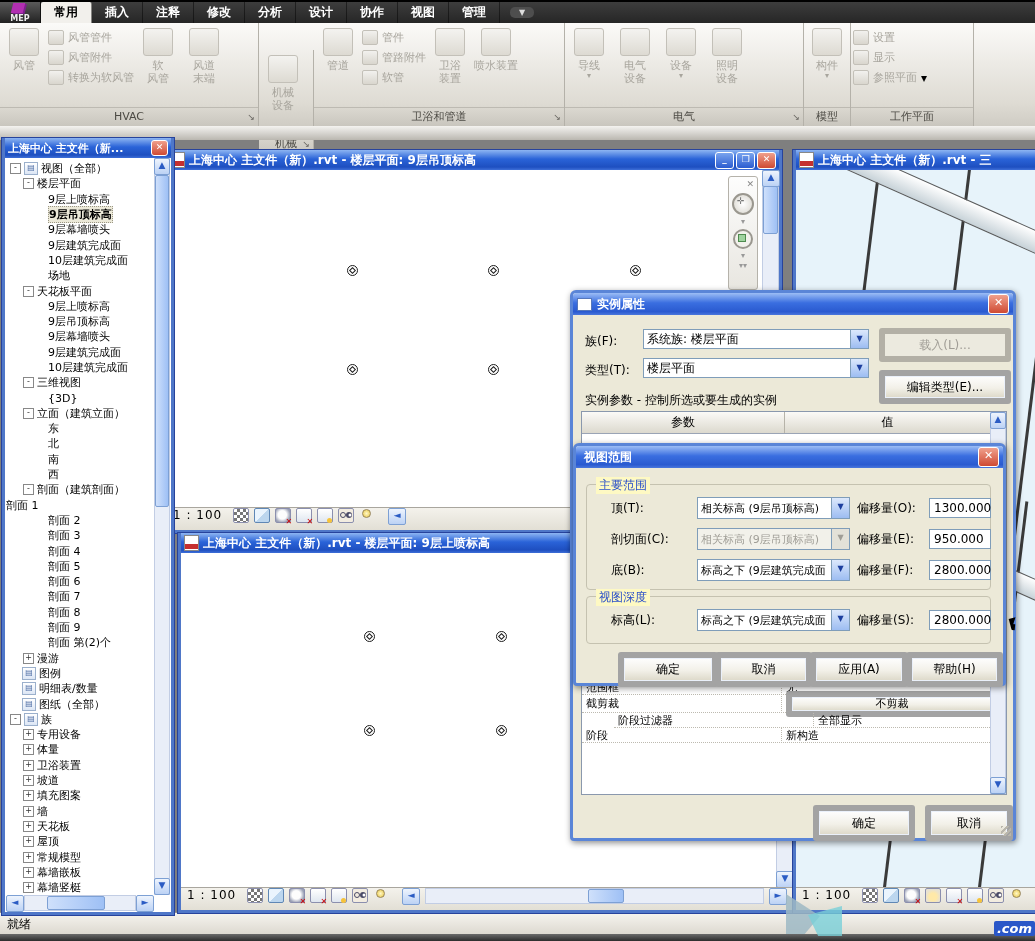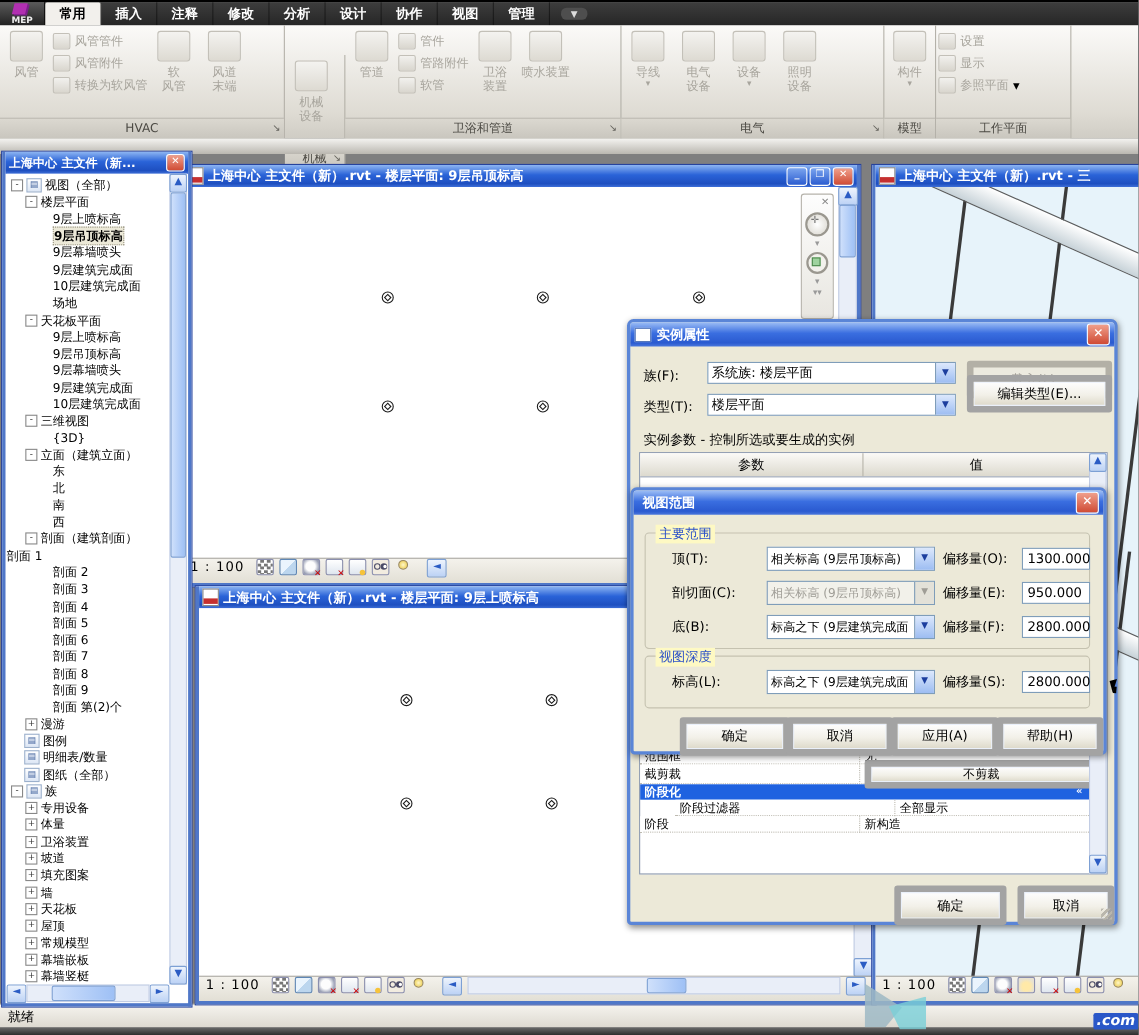--- a/index.html
+++ b/index.html
@@ -599,44 +599,40 @@
     <div class="abs combo" style="left:70px;top:36px;width:226px;">
       <span class="ctext">系统族: 楼层平面</span>
       <span class="cbtn">▼</span>
     </div>
     <div class="abs xpbtn disabled" style="left:306px;top:35px;width:120px;height:22px;line-height:22px;">载入(L)...</div>
     <div class="abs" style="left:12px;top:69px;">类型(T):</div>
     <div class="abs combo" style="left:70px;top:65px;width:226px;">
       <span class="ctext">楼层平面</span>
       <span class="cbtn">▼</span>
     </div>
-    <div class="abs xpbtn" style="left:306px;top:48px;width:120px;height:22px;line-height:22px;">编辑类型(E)...</div>
+    <div class="abs xpbtn" style="left:306px;top:77px;width:120px;height:22px;line-height:22px;">编辑类型(E)...</div>
     <div class="abs" style="left:12px;top:99px;">实例参数 - 控制所选或要生成的实例</div>
 
     <div class="abs" style="left:8px;top:118px;width:424px;height:382px;border:1px solid #8a98ad;background:#fff;">
       <div style="display:flex;height:21px;border-bottom:1px solid #9aa4b5;background:linear-gradient(#fbfaf7,#dcd9ce);">
         <div style="width:202px;border-right:1px solid #b6b3a9;text-align:center;line-height:21px;">参数</div>
         <div style="flex:1;text-align:center;line-height:21px;">值</div>
         <div style="width:16px;"></div>
       </div>
       <div id="paramrows" class="abs" style="left:0;top:268px;right:16px;">
           <div class="prow" style="height: 14px; font-size: 11px;">
             <div class="pc">范围框</div>
             <div class="vc2">无</div>
           </div>
           <div class="prow" style="height: 17px; font-size: 11px;">
             <div class="pc">截剪裁</div>
             <div class="vc2">
               <div class="xpbtn" style="height: 14px; line-height: 14px; width: 100%; font-size: 11px;">不剪裁</div>
             </div>
           </div>
-          <div class="prow cat" style="height: 14px; font-size: 11px;">
-            <span style="padding-left: 4px;">阶段化</span>
-            <span class="chev">«</span>
-          </div>
           <div class="prow" style="height: 14px; font-size: 11px; margin-left: 32px;">
             <div class="pc">阶段过滤器</div>
             <div class="vc2">全部显示</div>
           </div>
           <div class="prow" style="height: 14px; font-size: 11px;">
             <div class="pc">阶段</div>
             <div class="vc2">新构造</div>
           </div>
         </div>
 

